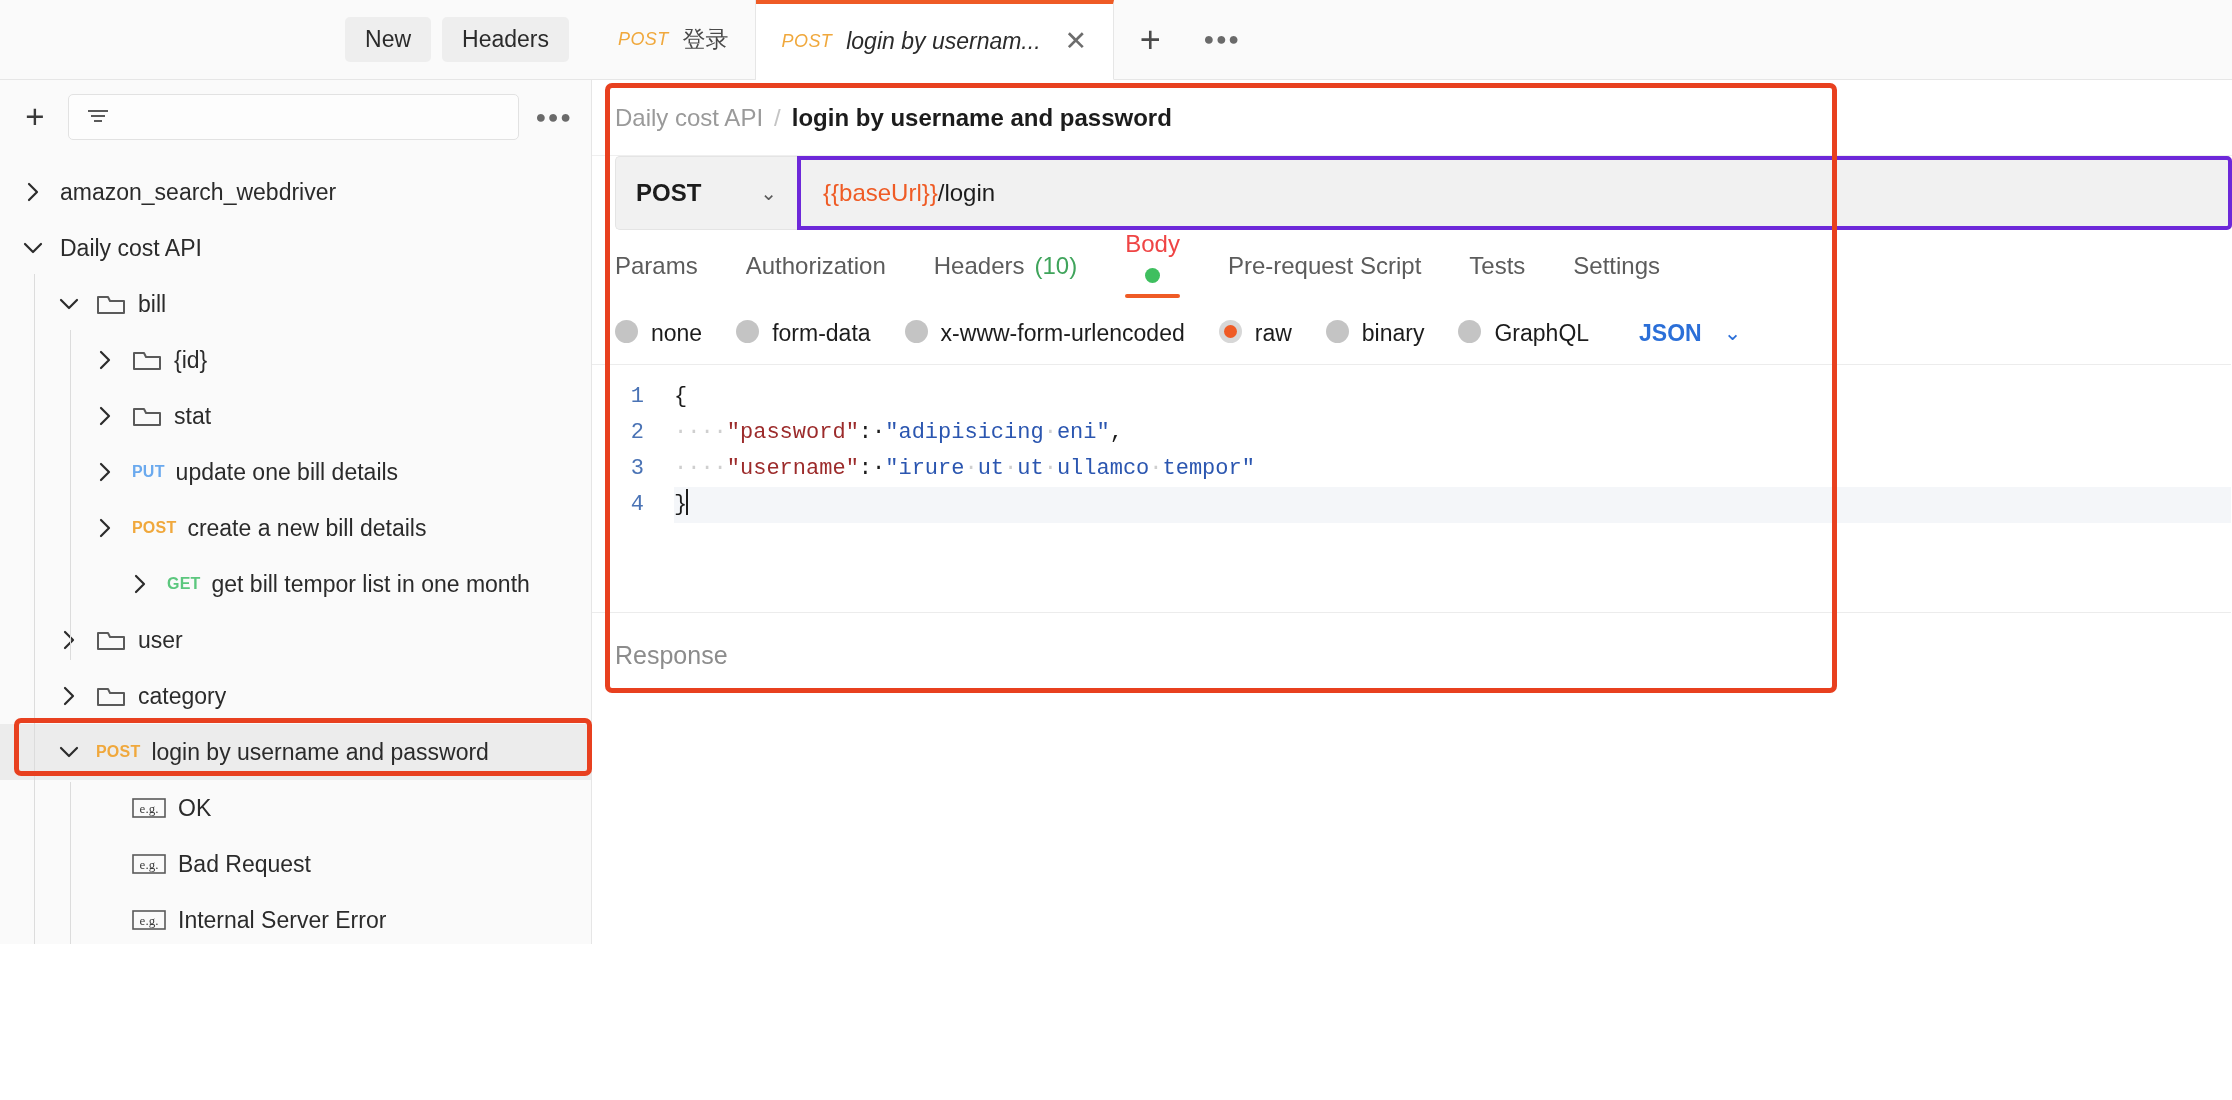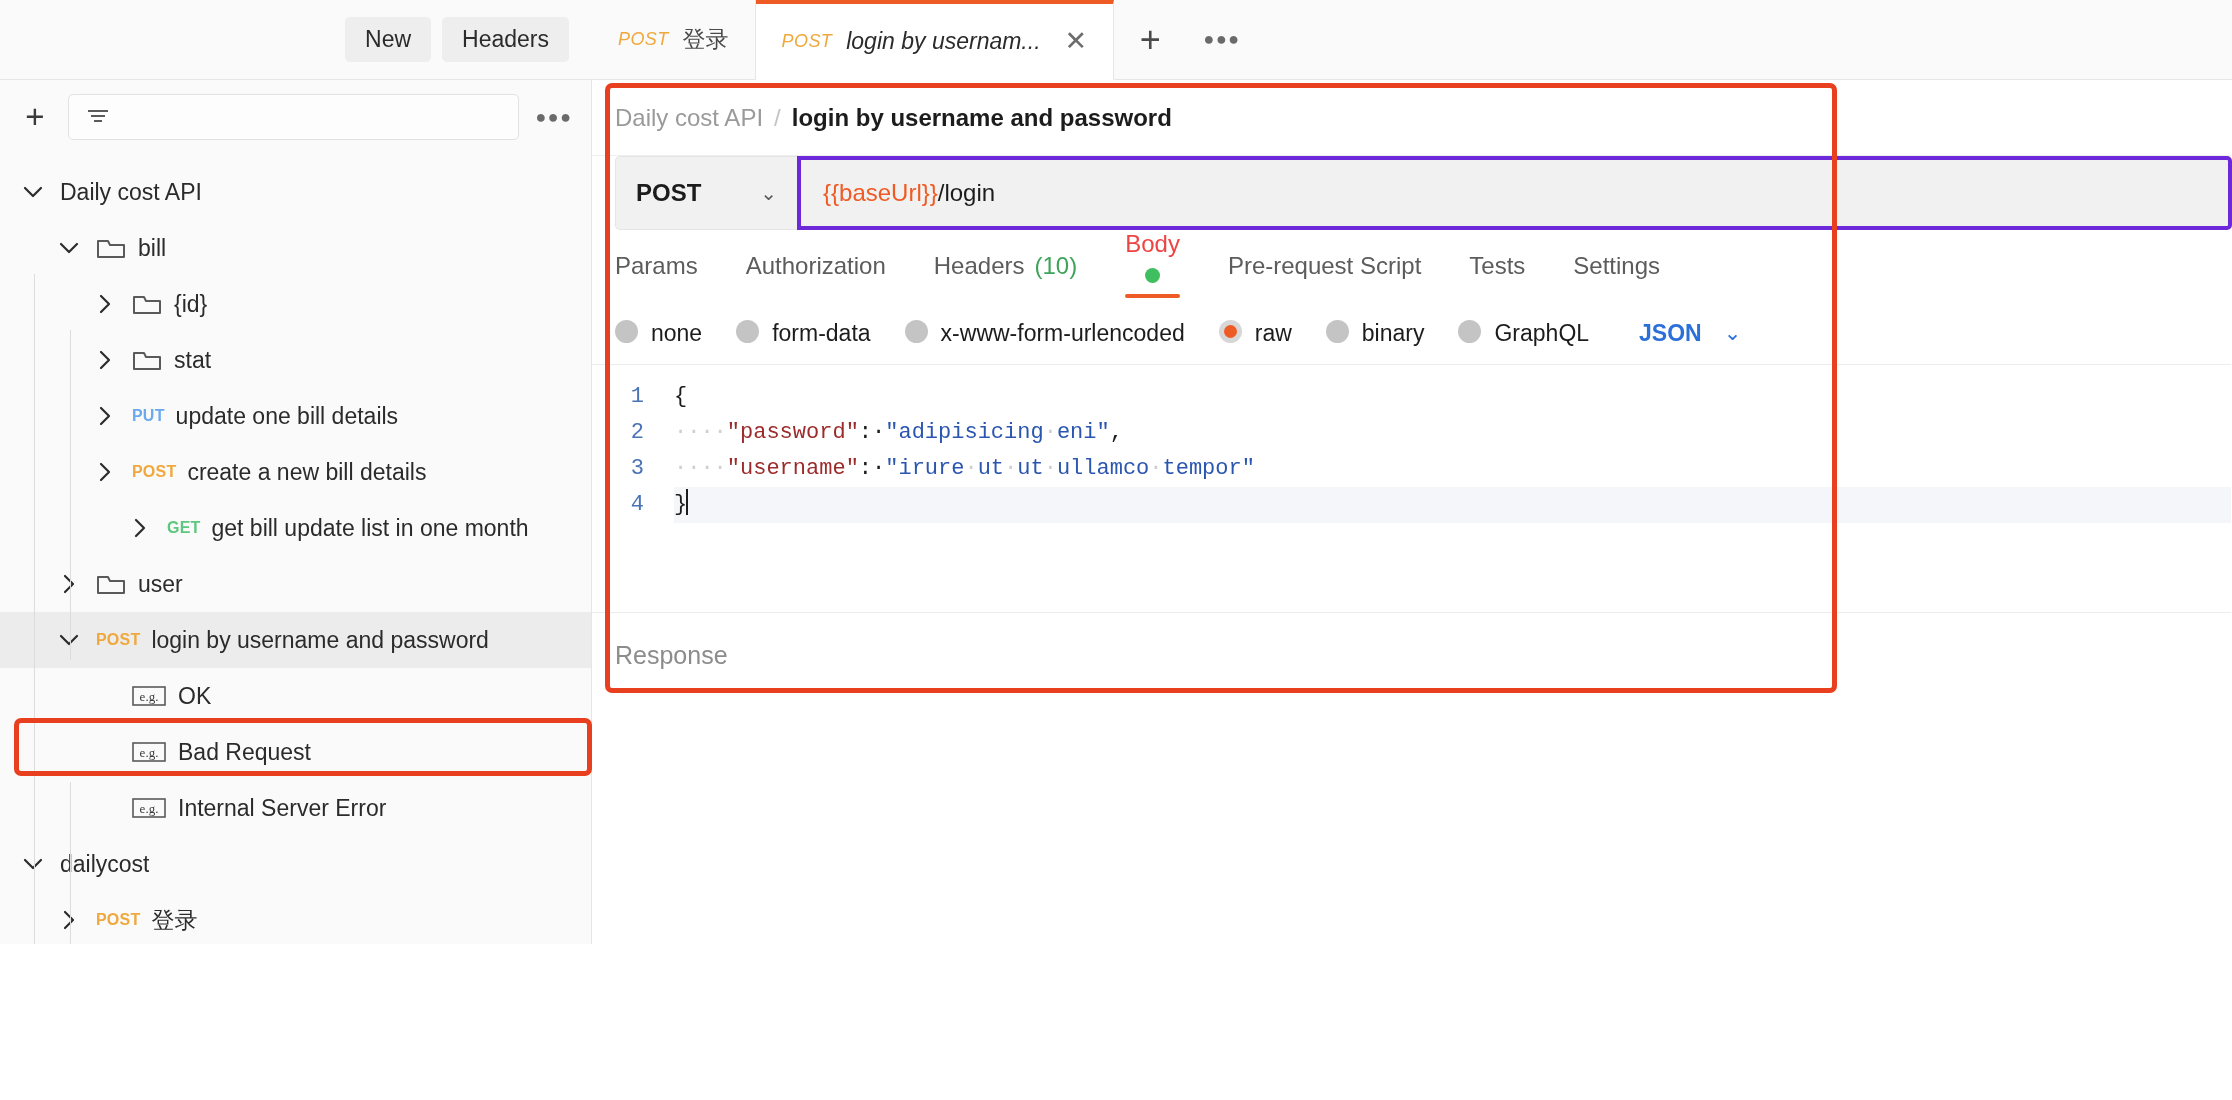--- a/index.html
+++ b/index.html
@@ -327,20 +327,29 @@
               <line x1="6" y1="11" x2="20" y2="11" stroke="#5a5a5a" stroke-width="2"></line>
               <line x1="9" y1="16" x2="17" y2="16" stroke="#5a5a5a" stroke-width="2"></line>
             </svg>
           </span>
         </div>
         <div class="side-dots">●●●</div>
       </div>
 
       <div class="tree" id="tree" style="position: relative;">
 
+      <div class="node" style="padding-left: 20px;">
+            <span class="chev">
+              <svg width="26" height="26" viewBox="0 0 26 26">
+                <path d="M9 5 L17 13 L9 21" fill="none" stroke="#2b2b2b" stroke-width="2.2" stroke-linecap="round" stroke-linejoin="round"></path>
+              </svg>
+            </span>
+            <span style="display: inline-block; width: 14px;"></span>
+            <span class="node-label">amazon_search_webdriver</span>
+          </div>
           <div class="node" style="padding-left: 20px;">
             <span class="chev">
               <svg width="26" height="26" viewBox="0 0 26 26">
                 <path d="M5 9 L13 17 L21 9" fill="none" stroke="#2b2b2b" stroke-width="2.2" stroke-linecap="round" stroke-linejoin="round"></path>
               </svg>
             </span>
             <span style="display: inline-block; width: 14px;"></span>
             <span class="node-label">Daily cost API</span>
           </div>
           <div class="node" style="padding-left: 56px;">
@@ -406,35 +415,49 @@
             <span class="node-label">create a new bill details</span>
           </div>
           <div class="node" style="padding-left: 92px; margin-left: 35px;">
             <span class="chev">
               <svg width="26" height="26" viewBox="0 0 26 26">
                 <path d="M9 5 L17 13 L9 21" fill="none" stroke="#2b2b2b" stroke-width="2.2" stroke-linecap="round" stroke-linejoin="round"></path>
               </svg>
             </span>
             <span style="display: inline-block; width: 14px;"></span>
             <span class="method-tag m-get">GET</span>
-            <span class="node-label">get bill update list in one month</span>
+            <span class="node-label">get bill tempor list in one month</span>
           </div>
           <div class="node" style="padding-left: 56px;">
             <span class="chev">
               <svg width="26" height="26" viewBox="0 0 26 26">
                 <path d="M9 5 L17 13 L9 21" fill="none" stroke="#2b2b2b" stroke-width="2.2" stroke-linecap="round" stroke-linejoin="round"></path>
               </svg>
             </span>
             <span style="display: inline-block; width: 14px;"></span>
             <span class="folder-ico">
               <svg width="30" height="26" viewBox="0 0 30 26">
                 <path d="M2 6 L2 22 L28 22 L28 10 L14 10 L12 6 Z" fill="none" stroke="#5a5a5a" stroke-width="2" stroke-linejoin="round"></path>
               </svg>
             </span>
             <span class="node-label">user</span>
+          </div>
+          <div class="node" style="padding-left: 56px;">
+            <span class="chev">
+              <svg width="26" height="26" viewBox="0 0 26 26">
+                <path d="M9 5 L17 13 L9 21" fill="none" stroke="#2b2b2b" stroke-width="2.2" stroke-linecap="round" stroke-linejoin="round"></path>
+              </svg>
+            </span>
+            <span style="display: inline-block; width: 14px;"></span>
+            <span class="folder-ico">
+              <svg width="30" height="26" viewBox="0 0 30 26">
+                <path d="M2 6 L2 22 L28 22 L28 10 L14 10 L12 6 Z" fill="none" stroke="#5a5a5a" stroke-width="2" stroke-linejoin="round"></path>
+              </svg>
+            </span>
+            <span class="node-label">category</span>
           </div>
           <div class="node selected" style="padding-left: 56px;">
             <span class="chev">
               <svg width="26" height="26" viewBox="0 0 26 26">
                 <path d="M5 9 L13 17 L21 9" fill="none" stroke="#2b2b2b" stroke-width="2.2" stroke-linecap="round" stroke-linejoin="round"></path>
               </svg>
             </span>
             <span style="display: inline-block; width: 14px;"></span>
             <span class="method-tag m-post">POST</span>
             <span class="node-label">login by username and password</span>

